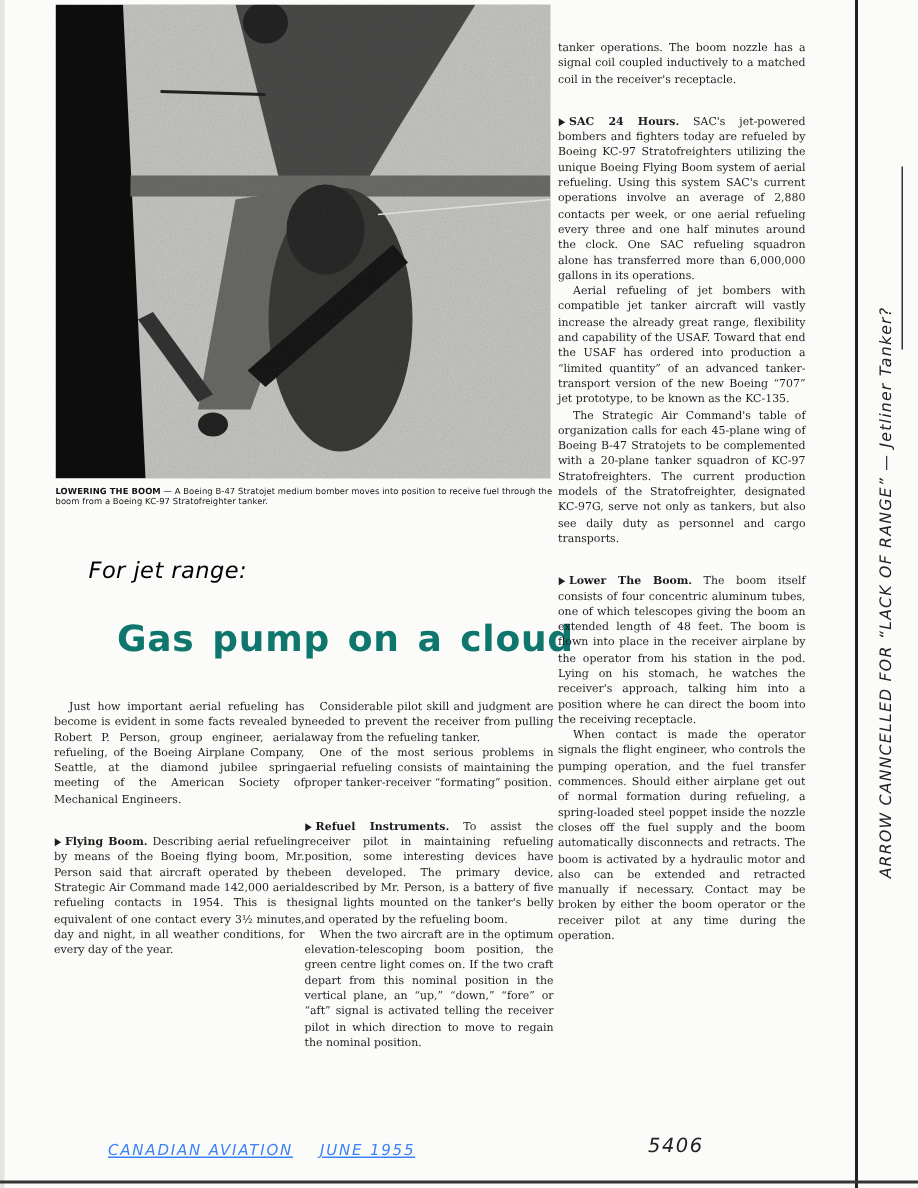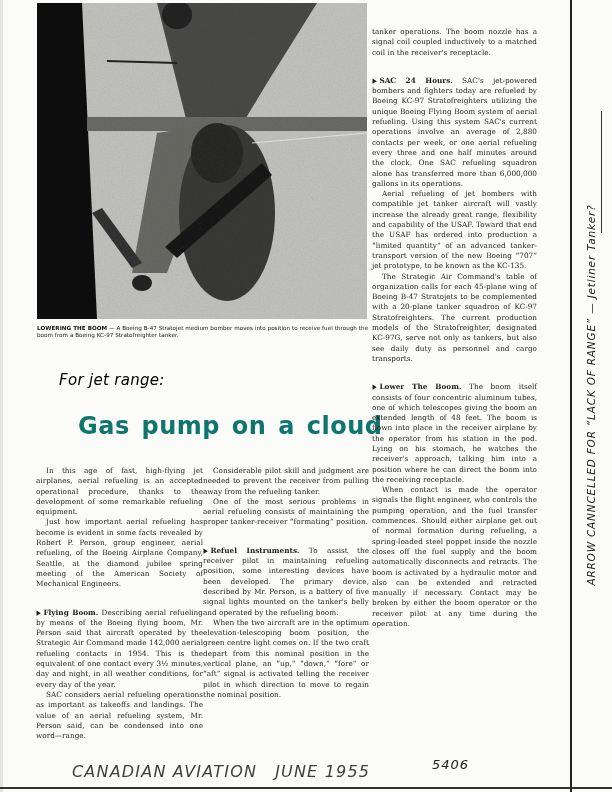--- a/index.html
+++ b/index.html
@@ -52,22 +52,22 @@
     transform: translate(-50%, -50%) rotate(-90deg);
     white-space: nowrap;
     font-family: "DejaVu Sans", sans-serif; font-size: 10.5px; font-style: italic;
     letter-spacing: 0.8px; color: #222;
   }
   .margin-underline {
     position: absolute; left: 601px; top: 111px; width: 1px; height: 122px; background: #333;
   }
   .footer-note {
     position: absolute; left: 72px; top: 762px;
-    font-family: "DejaVu Sans", sans-serif; font-style: italic; font-size: 16px;
-    letter-spacing: 1.2px; color: #404040; white-space: nowrap;
+    font-family: "DejaVu Sans", sans-serif; font-style: italic; font-size: 10px;
+    letter-spacing: 1.2px; color: #3b82f6; white-space: nowrap; text-decoration: underline;
   }
   .footer-note span { margin-right: 18px; }
   .footer-num {
     position: absolute; left: 432px; top: 757px;
     font-family: "DejaVu Sans", sans-serif; font-style: italic; font-size: 13px;
     letter-spacing: 1px; color: #222;
   }
   .bottom-rule {
     position: absolute; left: 0; top: 787px; width: 612px; height: 1.5px; background: #333;
   }
@@ -118,24 +118,22 @@
 </div>
 
 <div class="caption">
   <b>LOWERING THE BOOM</b><span> — A Boeing B-47 Stratojet medium bomber moves into position to receive fuel through the boom from a Boeing KC-97 Stratofreighter tanker.</span>
 </div>
 
 <div class="kicker">For jet range:</div>
 <div class="headline">Gas pump on a cloud</div>
 
 <div class="col col1">
-    <p>In this age of fast, high-flying jet airplanes, aerial refueling is an accepted operational procedure, thanks to the development of some remarkable refueling equipment.</p>
     <p>Just how important aerial refueling has become is evident in some facts revealed by Robert P. Person, group engineer, aerial refueling, of the Boeing Airplane Company, Seattle, at the diamond jubilee spring meeting of the American Society of Mechanical Engineers.</p>
     <p class="sec"><span class="tri">▶</span><span class="sec-head">Flying Boom.</span><span> Describing aerial refueling by means of the Boeing flying boom, Mr. Person said that aircraft operated by the Strategic Air Command made 142,000 aerial refueling contacts in 1954. This is the equivalent of one contact every 3½ minutes, day and night, in all weather conditions, for every day of the year.</span></p>
-    <p>SAC considers aerial refueling operations as important as takeoffs and landings. The value of an aerial refueling system, Mr. Person said, can be condensed into one word—range.</p>
   </div>
 <div class="col col2">
     <p>Considerable pilot skill and judgment are needed to prevent the receiver from pulling away from the refueling tanker.</p>
     <p>One of the most serious problems in aerial refueling consists of maintaining the proper tanker-receiver “formating” position.</p>
     <p class="sec"><span class="tri">▶</span><span class="sec-head">Refuel Instruments.</span><span> To assist the receiver pilot in maintaining refueling position, some interesting devices have been developed. The primary device, described by Mr. Person, is a battery of five signal lights mounted on the tanker's belly and operated by the refueling boom.</span></p>
     <p>When the two aircraft are in the optimum elevation-telescoping boom position, the green centre light comes on. If the two craft depart from this nominal position in the vertical plane, an “up,” “down,” “fore” or “aft” signal is activated telling the receiver pilot in which direction to move to regain the nominal position.</p>
   </div>
 <div class="col col3">
     <p class="noind">tanker operations. The boom nozzle has a signal coil coupled inductively to a matched coil in the receiver's receptacle.</p>
     <p class="sec"><span class="tri">▶</span><span class="sec-head">SAC 24 Hours.</span><span> SAC's jet-powered bombers and fighters today are refueled by Boeing KC-97 Stratofreighters utilizing the unique Boeing Flying Boom system of aerial refueling. Using this system SAC's current operations involve an average of 2,880 contacts per week, or one aerial refueling every three and one half minutes around the clock. One SAC refueling squadron alone has transferred more than 6,000,000 gallons in its operations.</span></p>

